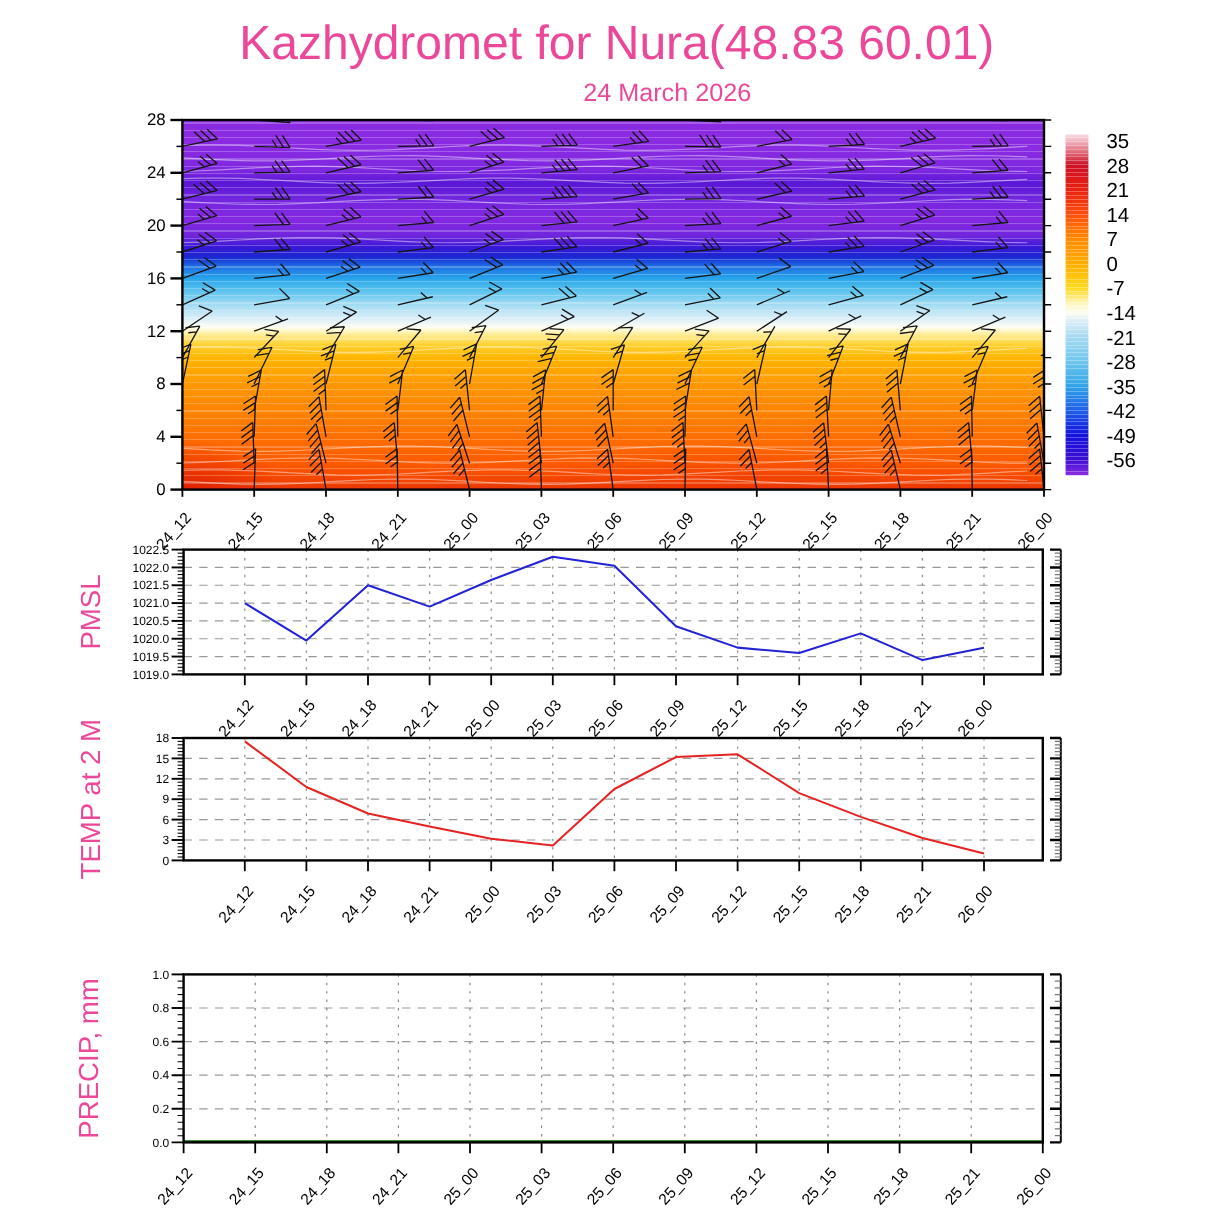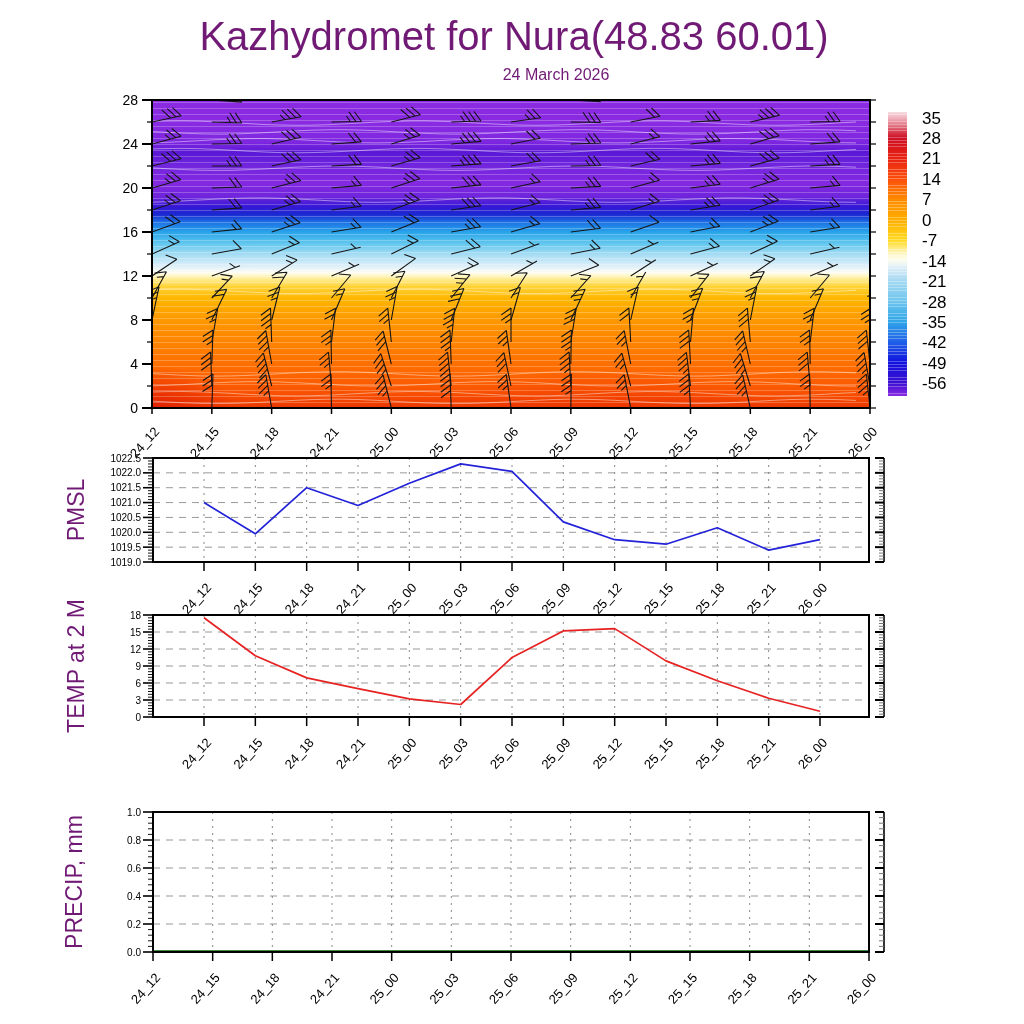--- a/index.html
+++ b/index.html
@@ -1,21 +1,21 @@
 <!DOCTYPE html>
 <html><head>
 <meta charset="utf-8">
 <style>
   html,body{margin:0;padding:0;background:#ffffff;}
   .page{position:relative;width:1024px;height:1024px;background:#fff;overflow:hidden;
-        font-family:"Liberation Sans", sans-serif;color:#701a75;}
+        font-family:"Liberation Sans", sans-serif;color:#ec4899;}
   .title{position:absolute;left:514px;top:14px;transform:translateX(-50%);
          font-size:40px;white-space:nowrap;}
   .subtitle{position:absolute;left:556px;top:66px;transform:translateX(-50%);
-         font-size:16px;white-space:nowrap;}
+         font-size:21px;white-space:nowrap;}
   .panel-bg{position:absolute;overflow:hidden;}
   #crossBg{left:152px;top:100px;width:718px;height:308px;}
   #crossBg .stripes{position:absolute;inset:0;
      background:repeating-linear-gradient(to top, rgba(255,255,255,0) 0 5px, rgba(255,255,255,.24) 5px 6px);}
   #cbarBg{left:888px;top:112px;width:19px;height:284px;}
   #cbarBg .stripes{position:absolute;inset:0;
      background:repeating-linear-gradient(to top, rgba(255,255,255,0) 0 2.4px, rgba(255,255,255,.28) 2.4px 3.2px);}
   #plot{position:absolute;left:0;top:0;width:1024px;height:1024px;}
   #plot text{font-family:"Liberation Sans", sans-serif;fill:#000;}
   .ylab{position:absolute;font-size:23px;white-space:nowrap;

